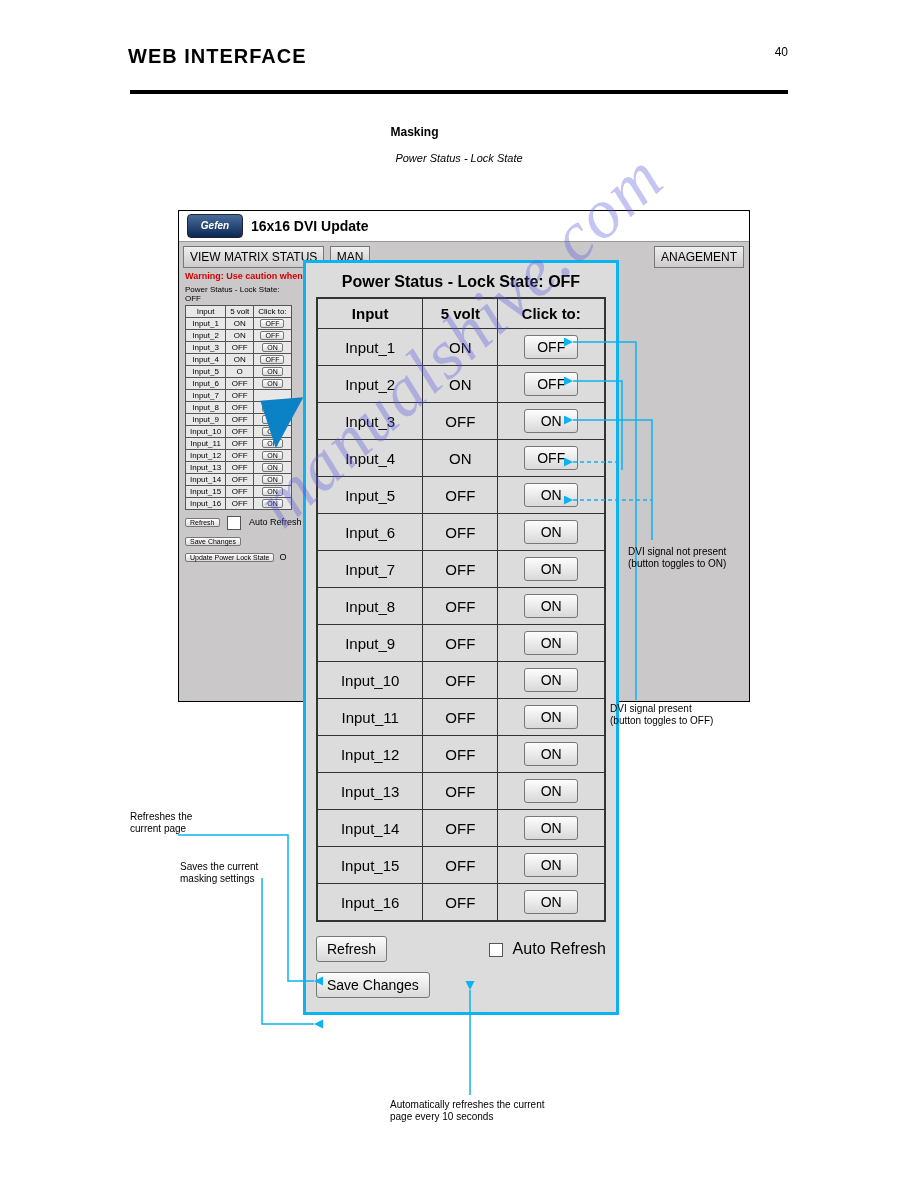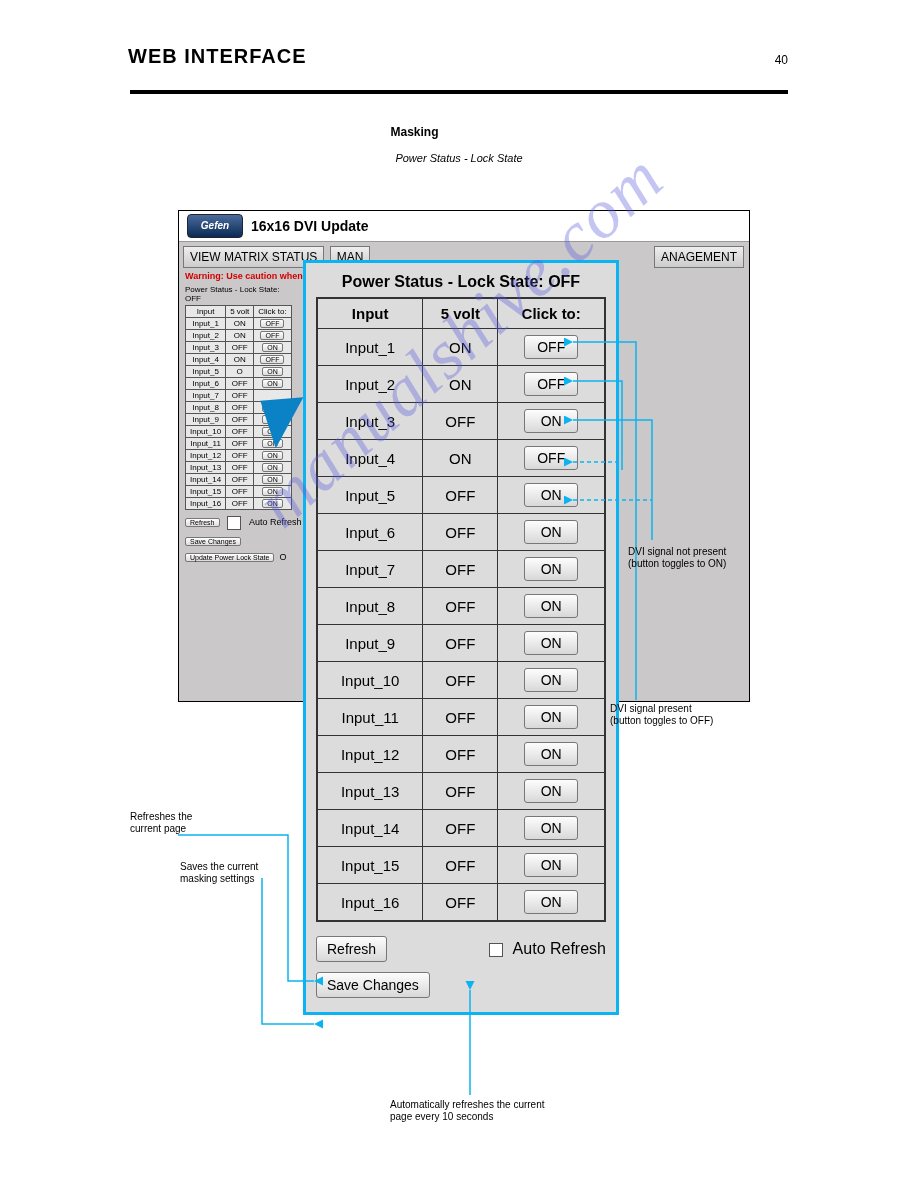--- a/index.html
+++ b/index.html
@@ -22,21 +22,21 @@
   }
   .header-title {
     position: absolute;
     left: 128px; top: 45px;
     font-size: 20px;
     letter-spacing: 1px;
     font-weight: bold;
   }
   .page-num {
     position: absolute;
-    right: 130px; top: 53px;
+    right: 130px; top: 45px;
     font-size: 12px;
   }
   .section-title {
     position: absolute;
     left: 0; top: 125px; width: 829px;
     text-align: center;
     font-size: 12px;
     font-weight: bold;
   }
   .section-sub {

